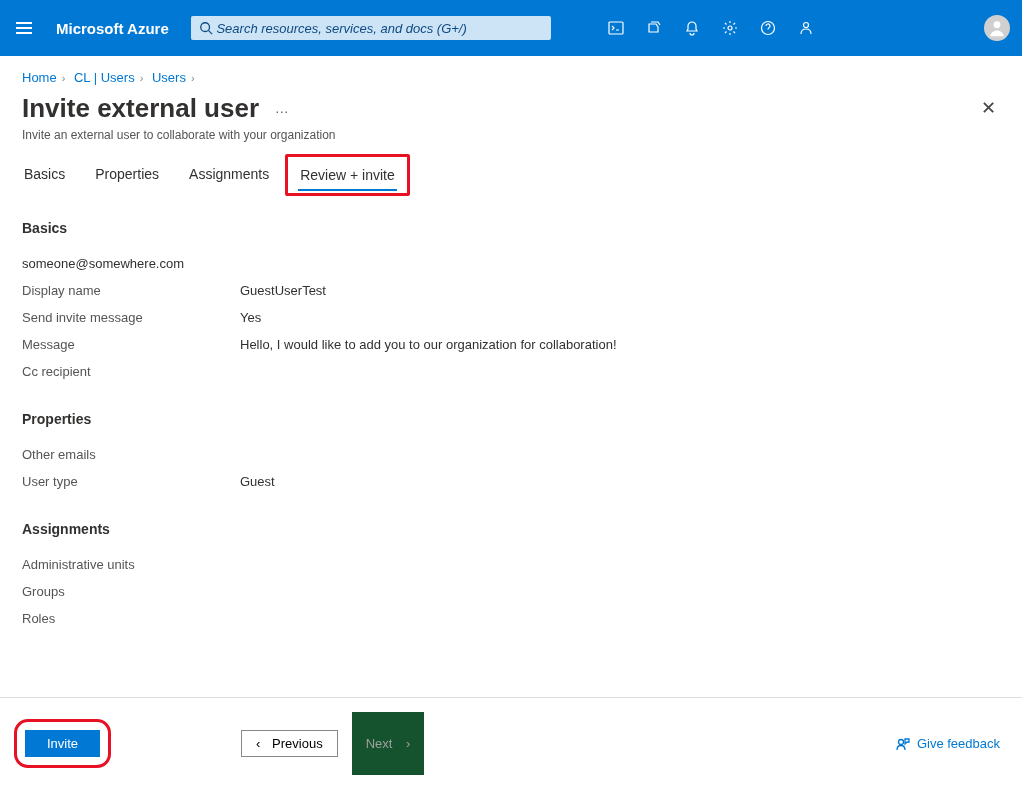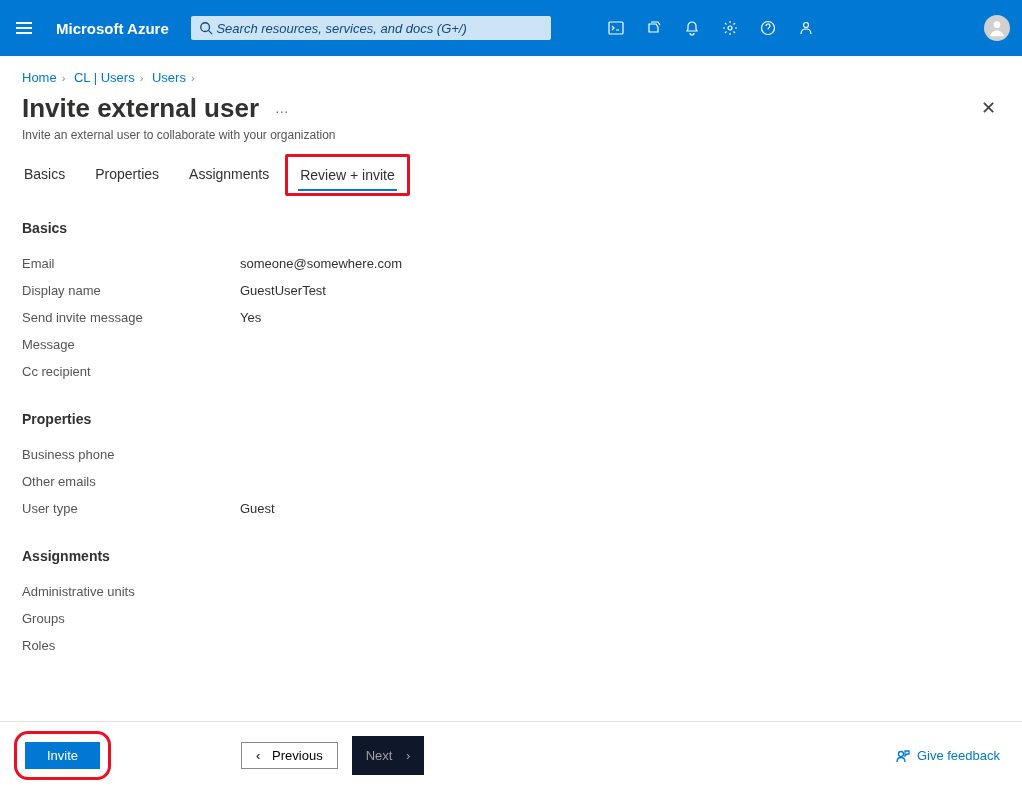--- a/index.html
+++ b/index.html
@@ -35,21 +35,21 @@
     .content { padding: 12px 22px 0; }
     .section-header { font-weight: 600; font-size: 14px; margin-top: 16px; margin-bottom: 14px; }
     .row { display: flex; padding: 6px 0; font-size: 13px; }
     .row .label { width: 218px; color: #555; }
     .row .value { color: #323130; }
     
     .bottom-bar { position: absolute; bottom: 0; left: 0; right: 0; border-top: 1px solid #e1dfdd; padding: 14px 22px; display: flex; align-items: center; gap: 14px; }
     .highlight-invite { border: 3px solid #e81123; border-radius: 14px; padding: 8px; margin: -8px; display: inline-block; }
     .btn-primary { background: #0078d4; color: #fff; border: none; padding: 6px 22px; font-size: 13px; cursor: pointer; }
     .btn-secondary { background: #fff; border: 1px solid #8a8886; padding: 5px 14px; font-size: 13px; cursor: pointer; display: flex; align-items: center; gap: 4px; }
-    .btn-disabled { background: #0f172a; border: none; color: #a19f9d; padding: 12px 14px; font-size: 13px; display: flex; align-items: center; gap: 5px; cursor: default; }
+    .btn-disabled { background: #14532d; border: none; color: #a19f9d; padding: 24px 14px; font-size: 13px; display: flex; align-items: center; gap: 5px; cursor: default; }
     .btn-gap { width: 110px; }
     .feedback-link { margin-left: auto; color: #0078d4; display: flex; align-items: center; gap: 6px; cursor: pointer; font-size: 13px; }
   </style>
 </head>
 <body>
 
 <div class="top-bar">
   <div class="hamburger">
       <span></span>
       <span></span>
@@ -127,44 +127,40 @@
   <div class="tab">Properties</div>
   <div class="tab">Assignments</div>
   <div class="highlight-box">
     <div class="tab active">Review + invite</div>
   </div>
 </div>
 
 <div class="content">
   <div class="section-header">Basics</div>
   <div class="row">
-      <div class="label">Email</div>
       <div class="value">someone@somewhere.com</div>
     </div>
   <div class="row">
       <div class="label">Display name</div>
       <div class="value">GuestUserTest</div>
     </div>
   <div class="row">
       <div class="label">Send invite message</div>
       <div class="value">Yes</div>
     </div>
   <div class="row">
       <div class="label">Message</div>
+      <div class="value">Hello, I would like to add you to our organization for collaboration!</div>
     </div>
   <div class="row">
       <div class="label">Cc recipient</div>
       <div class="value"></div>
     </div>
 
   <div class="section-header" style="margin-top:26px">Properties</div>
-  <div class="row">
-      <div class="label">Business phone</div>
-      <div class="value"></div>
-    </div>
   <div class="row">
       <div class="label">Other emails</div>
       <div class="value"></div>
     </div>
   <div class="row">
       <div class="label">User type</div>
       <div class="value">Guest</div>
     </div>
 
   <div class="section-header" style="margin-top:26px">Assignments</div>

